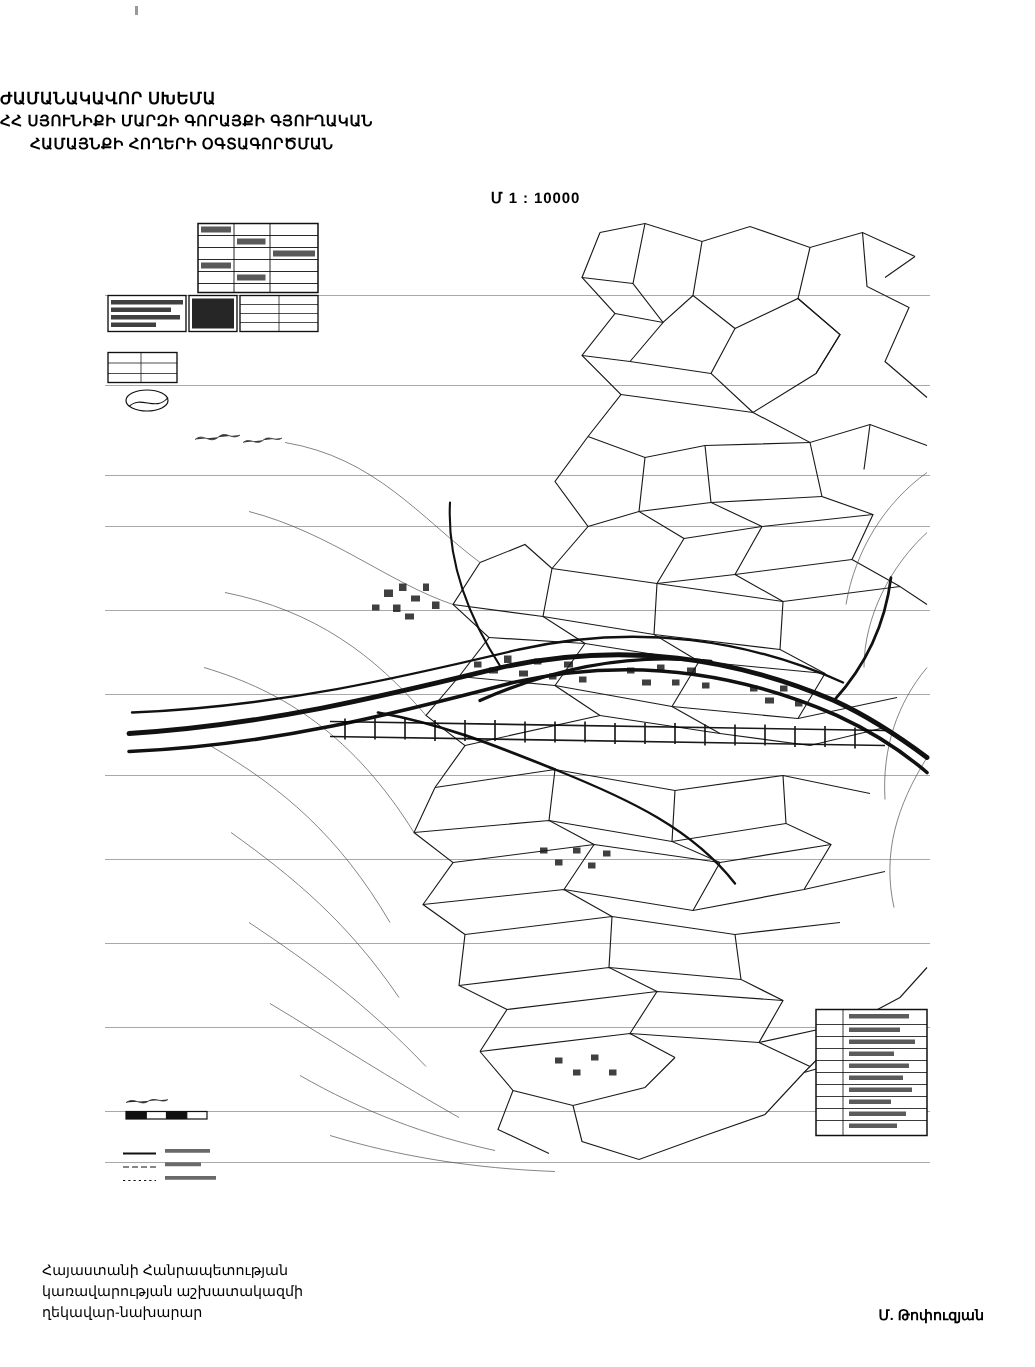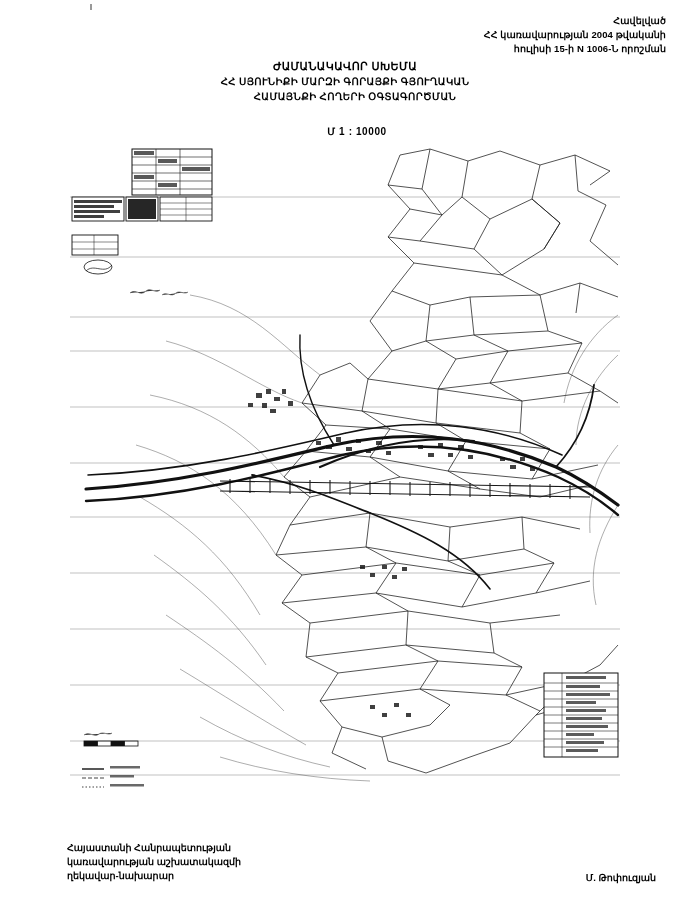--- a/index.html
+++ b/index.html
@@ -30,21 +30,21 @@
     line-height: 14px;
     font-weight: bold;
     letter-spacing: 0.1px;
   }
   
   .title-block {
     position: absolute;
     top: 58px;
     left: 0;
     right: 0;
-    text-align: center;
+    text-align: left;
     font-weight: bold;
     letter-spacing: 0.4px;
   }
   .title-block .t1 { font-size: 11px; line-height: 16px; }
   .title-block .t2 { font-size: 10px; line-height: 15px; }
   .title-block .t3 { font-size: 10px; line-height: 15px; padding-left: 20px; }
   .scale {
     position: absolute;
     top: 126px;
     left: 0;
@@ -64,22 +64,21 @@
     height: 650px;
   }
   .map-svg { display: block; }
   
   .sig-left {
     position: absolute;
     left: 28px;
     bottom: 28px;
     font-size: 9.5px;
     line-height: 14px;
-    font-weight: bold;
-    margin-left: 39px;
+    font-weight: normal;
   }
   .sig-right {
     position: absolute;
     right: 34px;
     bottom: 28px;
     font-size: 9.5px;
     font-weight: bold;
   }
   
   .speckle {
@@ -92,25 +91,20 @@
     opacity: .6;
   }
 </style>
 </head>
 <body>
 
 <div class="page">
 
   <div class="speckle"></div>
 
-  <div class="approval">
-    <div>Հավելված</div>
-    <div>ՀՀ կառավարության 2004 թվականի</div>
-    <div>հուլիսի 15-ի N 1006-Ն որոշման</div>
-  </div>
 
   <div class="title-block">
     <div class="t1">ԺԱՄԱՆԱԿԱՎՈՐ ՍԽԵՄԱ</div>
     <div class="t2">ՀՀ ՍՅՈՒՆԻՔԻ ՄԱՐԶԻ ԳՈՐԱՅՔԻ ԳՅՈՒՂԱԿԱՆ</div>
     <div class="t3">ՀԱՄԱՅՆՔԻ ՀՈՂԵՐԻ ՕԳՏԱԳՈՐԾՄԱՆ</div>
   </div>
   <div class="scale">Մ 1 : 10000</div>
 
   <div class="map-wrap">
     <svg class="map-svg" width="550" height="650" viewBox="0 0 550 650" xmlns="http://www.w3.org/2000/svg">

